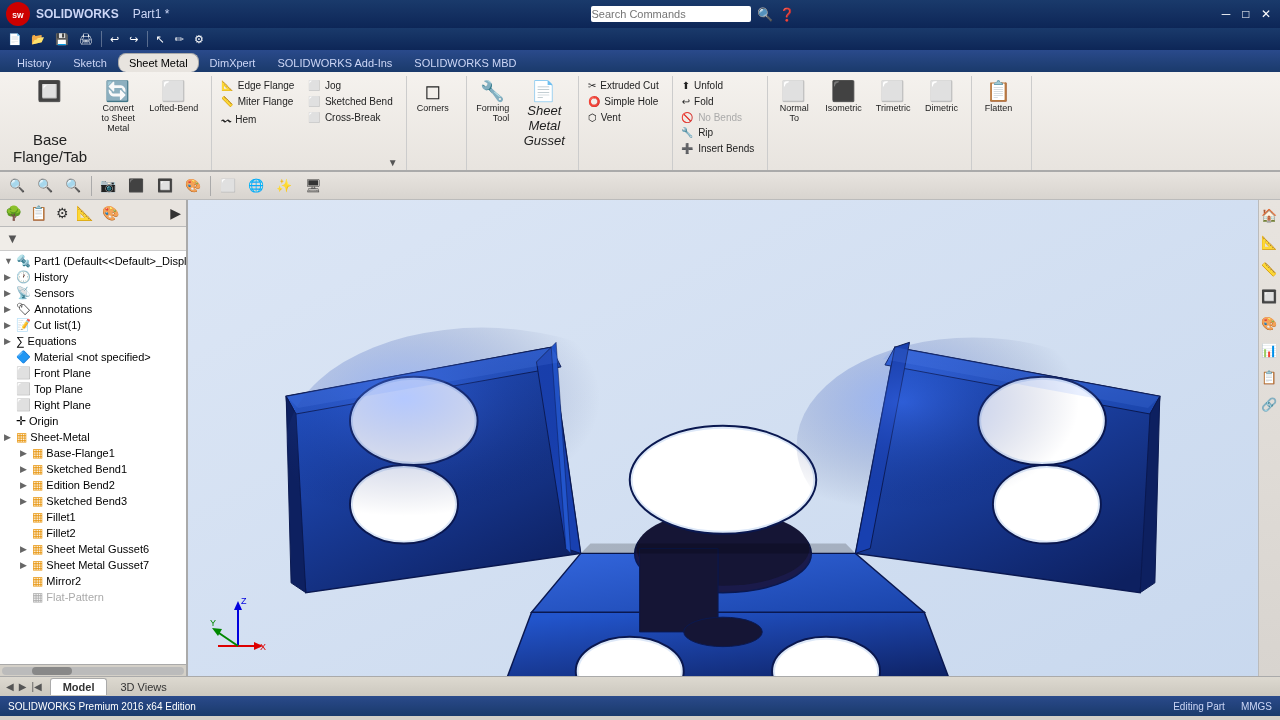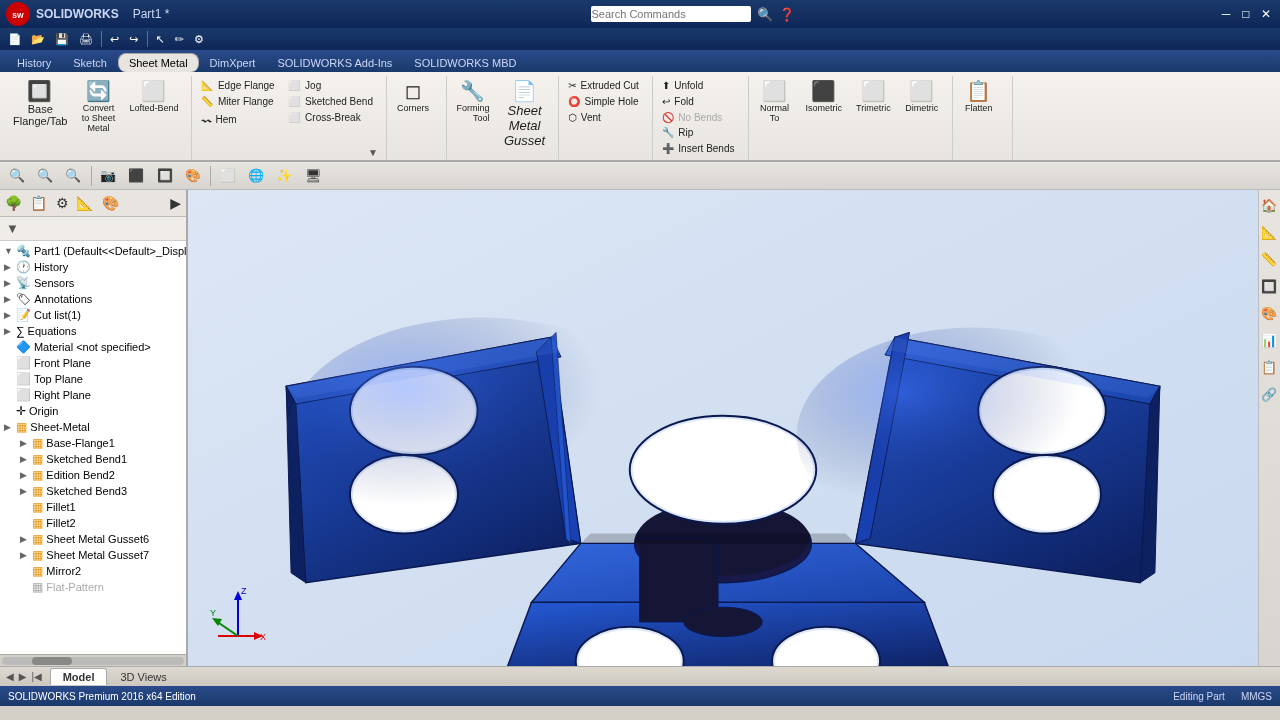--- a/index.html
+++ b/index.html
@@ -311,21 +311,21 @@
   <div class="ribbon-tab">SOLIDWORKS Add-Ins</div>
   <div class="ribbon-tab">SOLIDWORKS MBD</div>
 </div>
 
 <div id="ribbon-content">
 
   <div class="ribbon-group">
     <div class="ribbon-large-group">
       <button class="ribbon-btn">
         <span class="btn-icon">🔲</span>
-        <span style="font-size:11px;">Base<br>Flange/Tab</span>
+        <span style="font-size:15px;margin-top:28px;">Base<br>Flange/Tab</span>
       </button>
       <button class="ribbon-btn">
         <span class="btn-icon">🔄</span>
         <span style="font-size:9px;">Convert<br>to Sheet<br>Metal</span>
       </button>
       <button class="ribbon-btn">
         <span class="btn-icon">⬜</span>
         <span style="font-size:9px;">Lofted-Bend</span>
       </button>
     </div>

